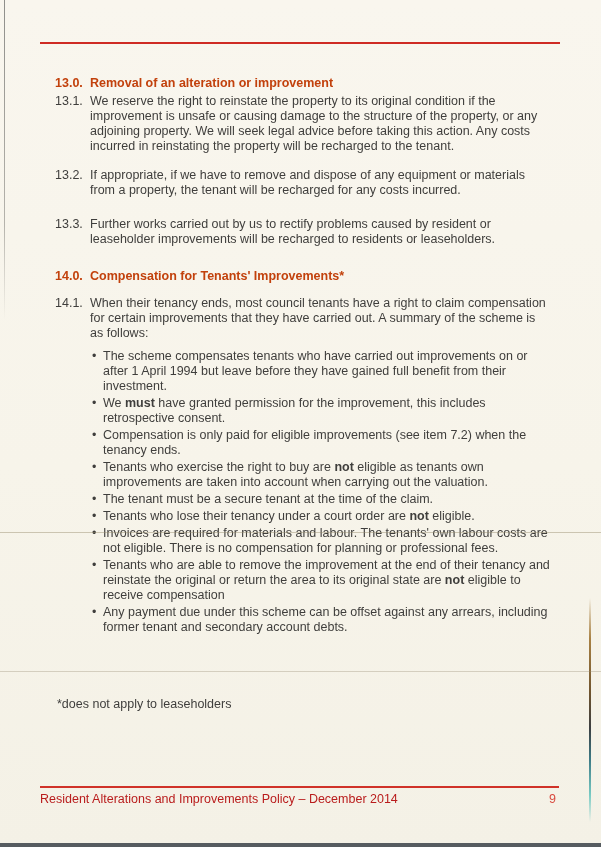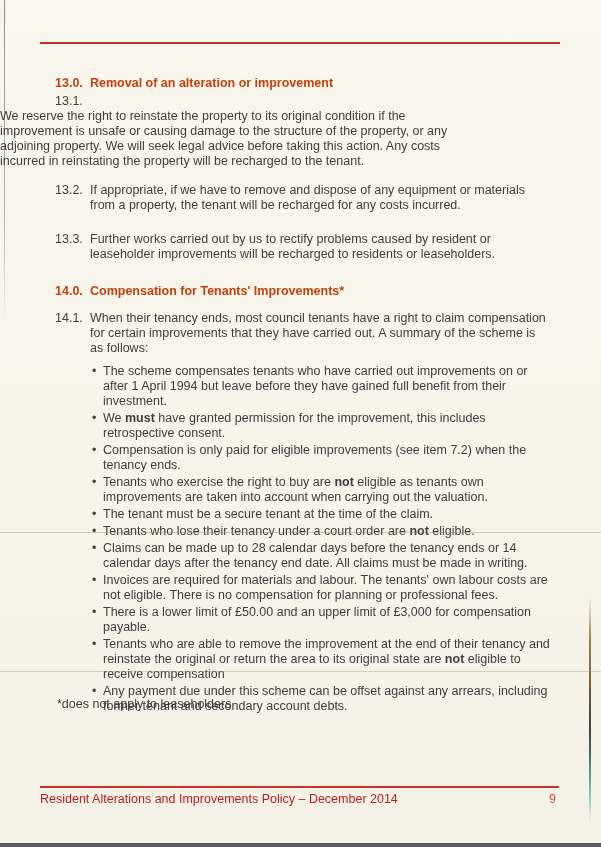--- a/index.html
+++ b/index.html
@@ -29,21 +29,21 @@
   }
   .crease { position:absolute; left:0; right:0; height:1px; z-index:5; pointer-events:none; }
   .crease-1 { top:532px; background:rgba(151,139,108,0.45); }
   .crease-2 { top:671px; background:rgba(151,141,114,0.35); }
 
   .content { position:absolute; left:0; top:76px; right:0; }
   .sec-h { display:flex; color:#c2410c; font-weight:bold; }
   .num { flex:none; width:35px; margin-left:55px; }
   .ptext { width:458px; white-space:pre-wrap; }
   .para { display:flex; }
-  .m13-1 { margin-top:3px;flex-direction:column; }
+  .m13-1 { margin-top:3px; }
   .m13-2 { margin-top:14px; }
   .m13-3 { margin-top:19px; }
   .m14-0 { margin-top:22px; }
   .m14-1 { margin-top:12px; }
 
   ul.bullets { margin:8px 0 0 103px; }
   ul.bullets li {
     list-style:none; position:relative; width:450px;
     margin-bottom:2px; white-space:pre-wrap;
   }
@@ -98,23 +98,21 @@
     <span class="ptext">When their tenancy ends, most council tenants have a right to claim compensation for certain improvements that they have carried out. A summary of the scheme is as follows:</span>
   </div>
 
   <ul class="bullets">
     <li><span>The scheme compensates tenants who have carried out improvements on or after 1 April 1994 but leave before they have gained full benefit from their investment.</span></li>
     <li><span>We </span><span class="b">must</span><span> have granted permission for the improvement, this includes   retrospective consent.</span></li>
     <li><span>Compensation is only paid for eligible improvements (see item 7.2) when the tenancy ends.</span></li>
     <li><span>Tenants who exercise the right to buy are </span><span class="b">not</span><span> eligible as tenants own improvements are taken into account when carrying out the valuation.</span></li>
     <li><span>The tenant must be a secure tenant at the time of the claim.</span></li>
     <li><span>Tenants who lose their tenancy under a court order are </span><span class="b">not</span><span> eligible.</span></li>
-    <li><span>Claims can be made up to 28 calendar days before the tenancy ends or 14 calendar days after the tenancy end date. All claims must be made in writing.</span></li>
     <li><span>Invoices are required for materials and labour. The tenants' own labour costs are not eligible. There is no compensation for planning or professional fees.</span></li>
-    <li><span>There is a lower limit of £50.00 and an upper limit of £3,000 for compensation payable.</span></li>
     <li><span>Tenants who are able to remove the improvement at the end of their tenancy and reinstate the original or return the area to its original state are </span><span class="b">not</span><span> eligible to receive compensation</span></li>
     <li><span>Any payment due under this scheme can be offset against any arrears, including former tenant and secondary account debts.</span></li>
   </ul>
 
 </div>
 
 <div class="footnote">*does not apply to leaseholders</div>
 
 <div class="rule-footer"></div>
 <div class="footer-title">Resident Alterations and Improvements Policy – December 2014</div>

